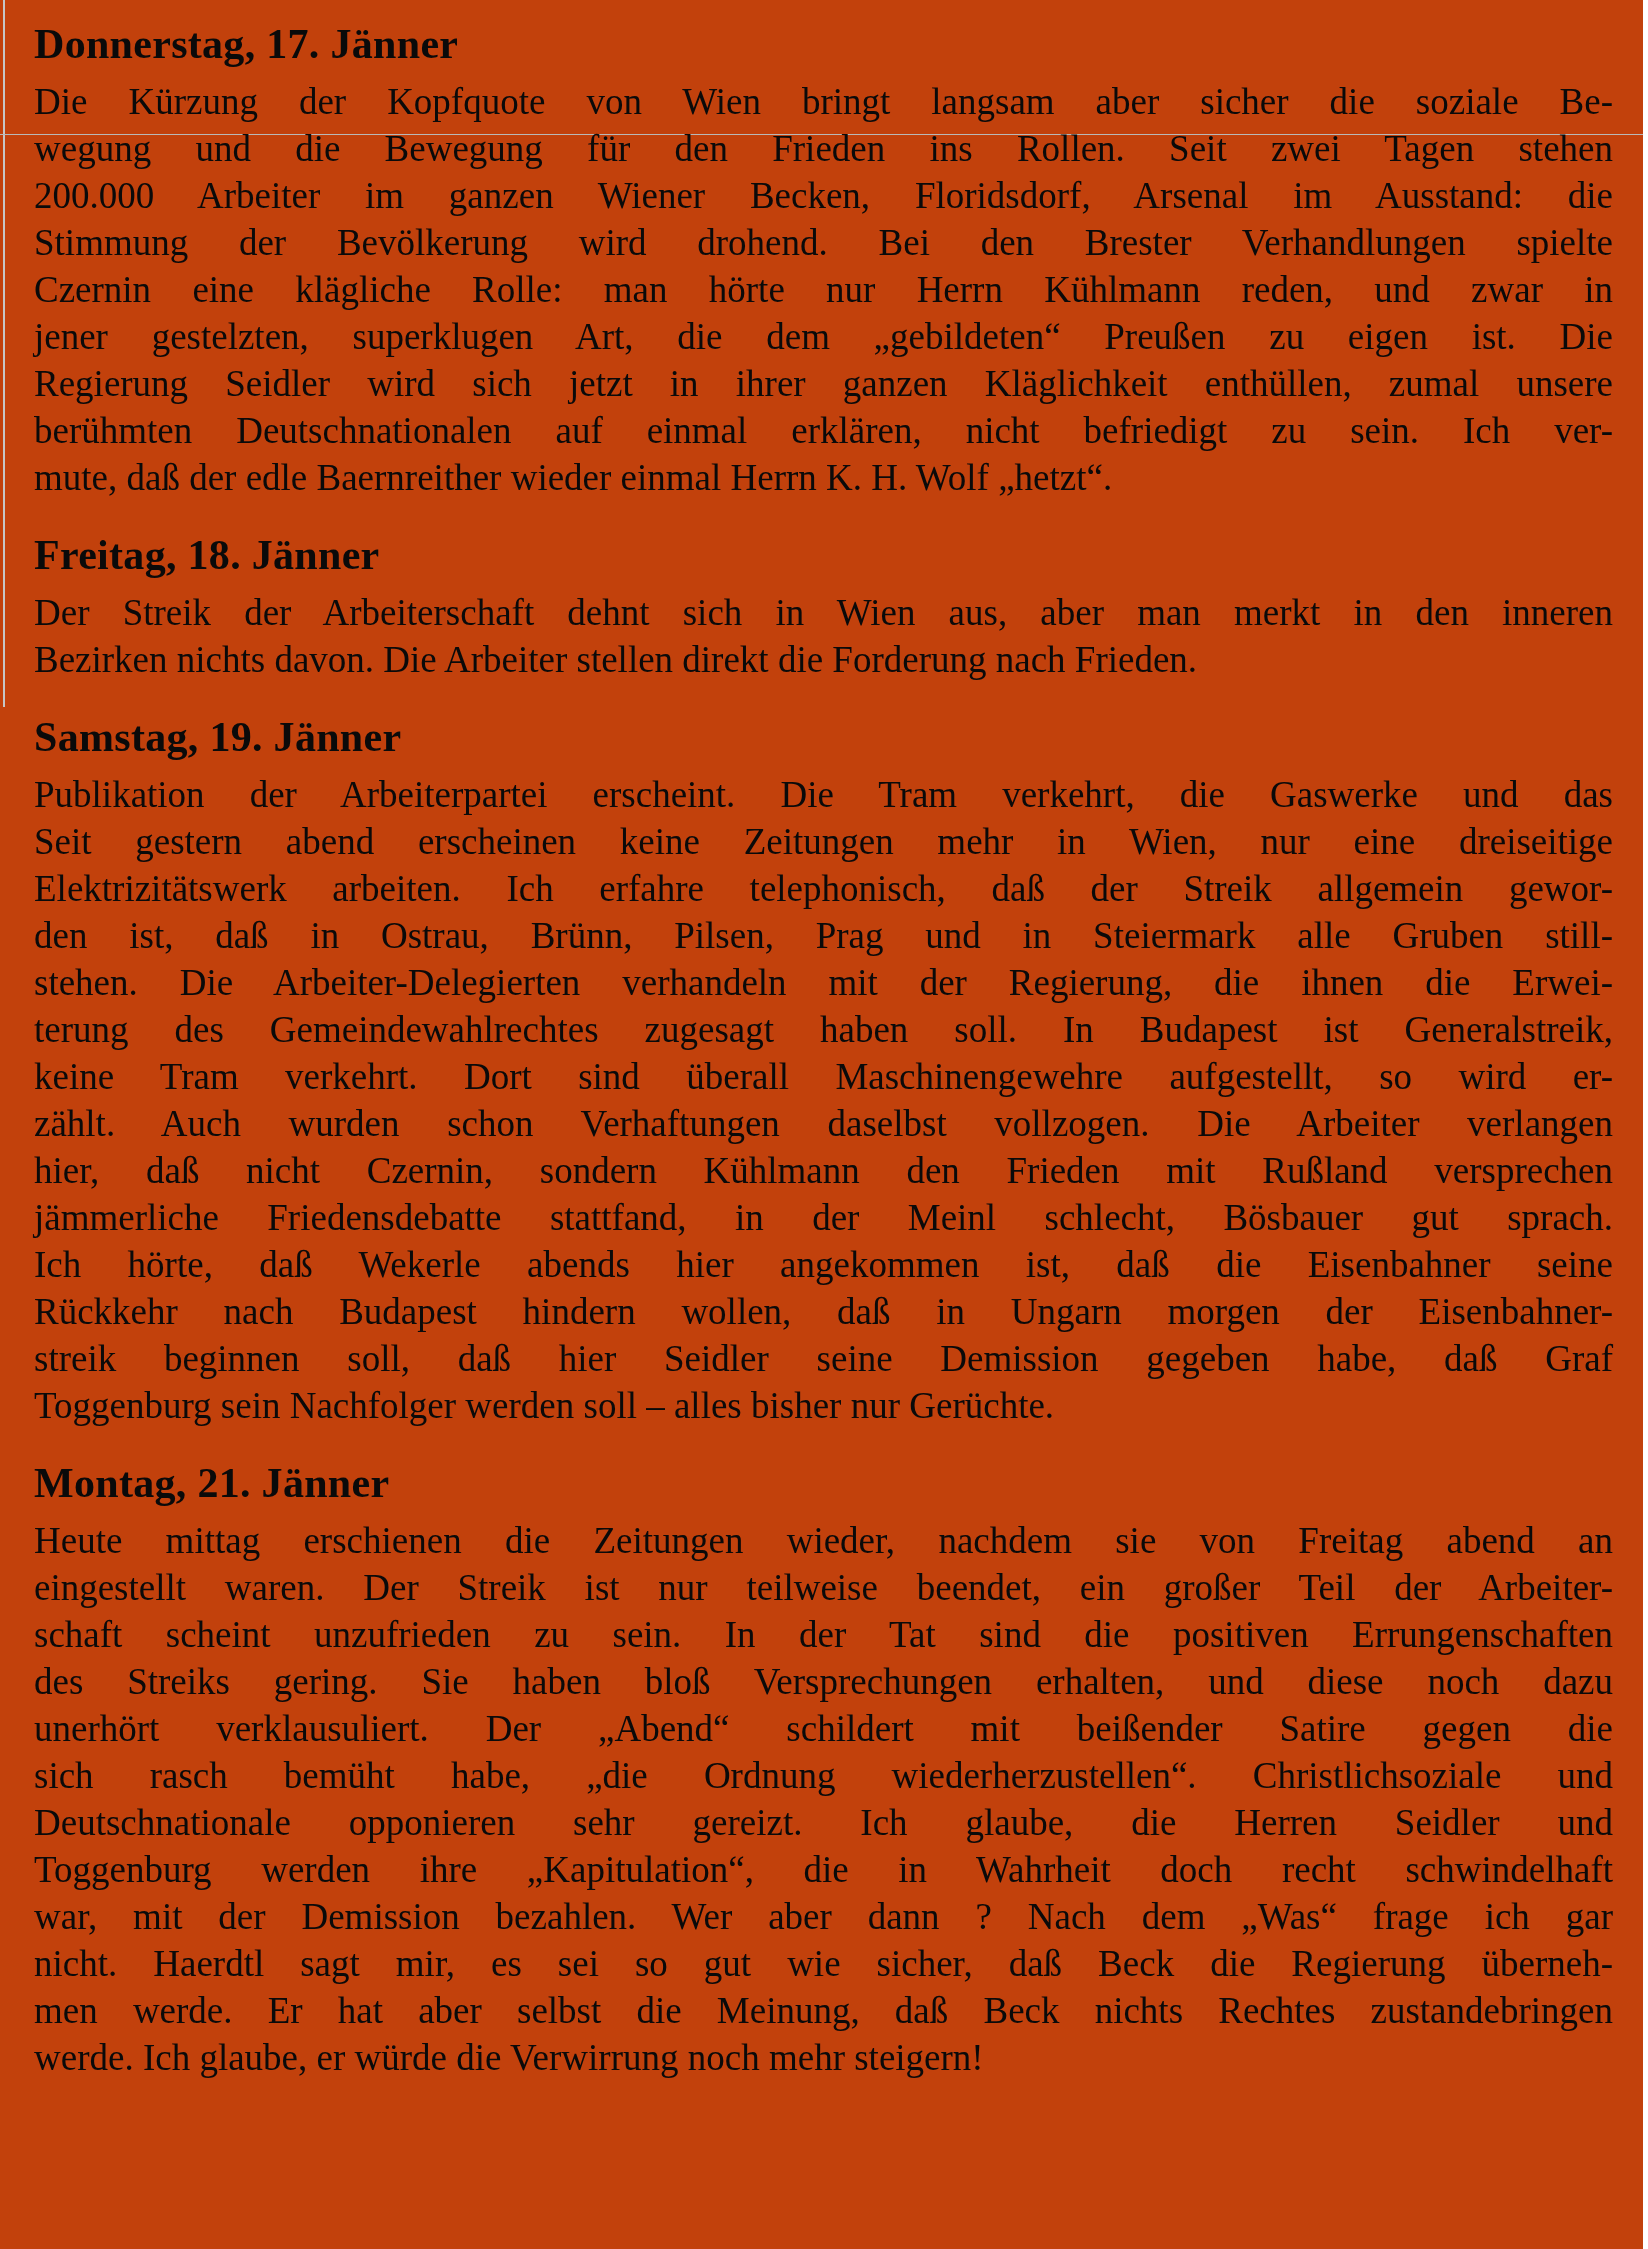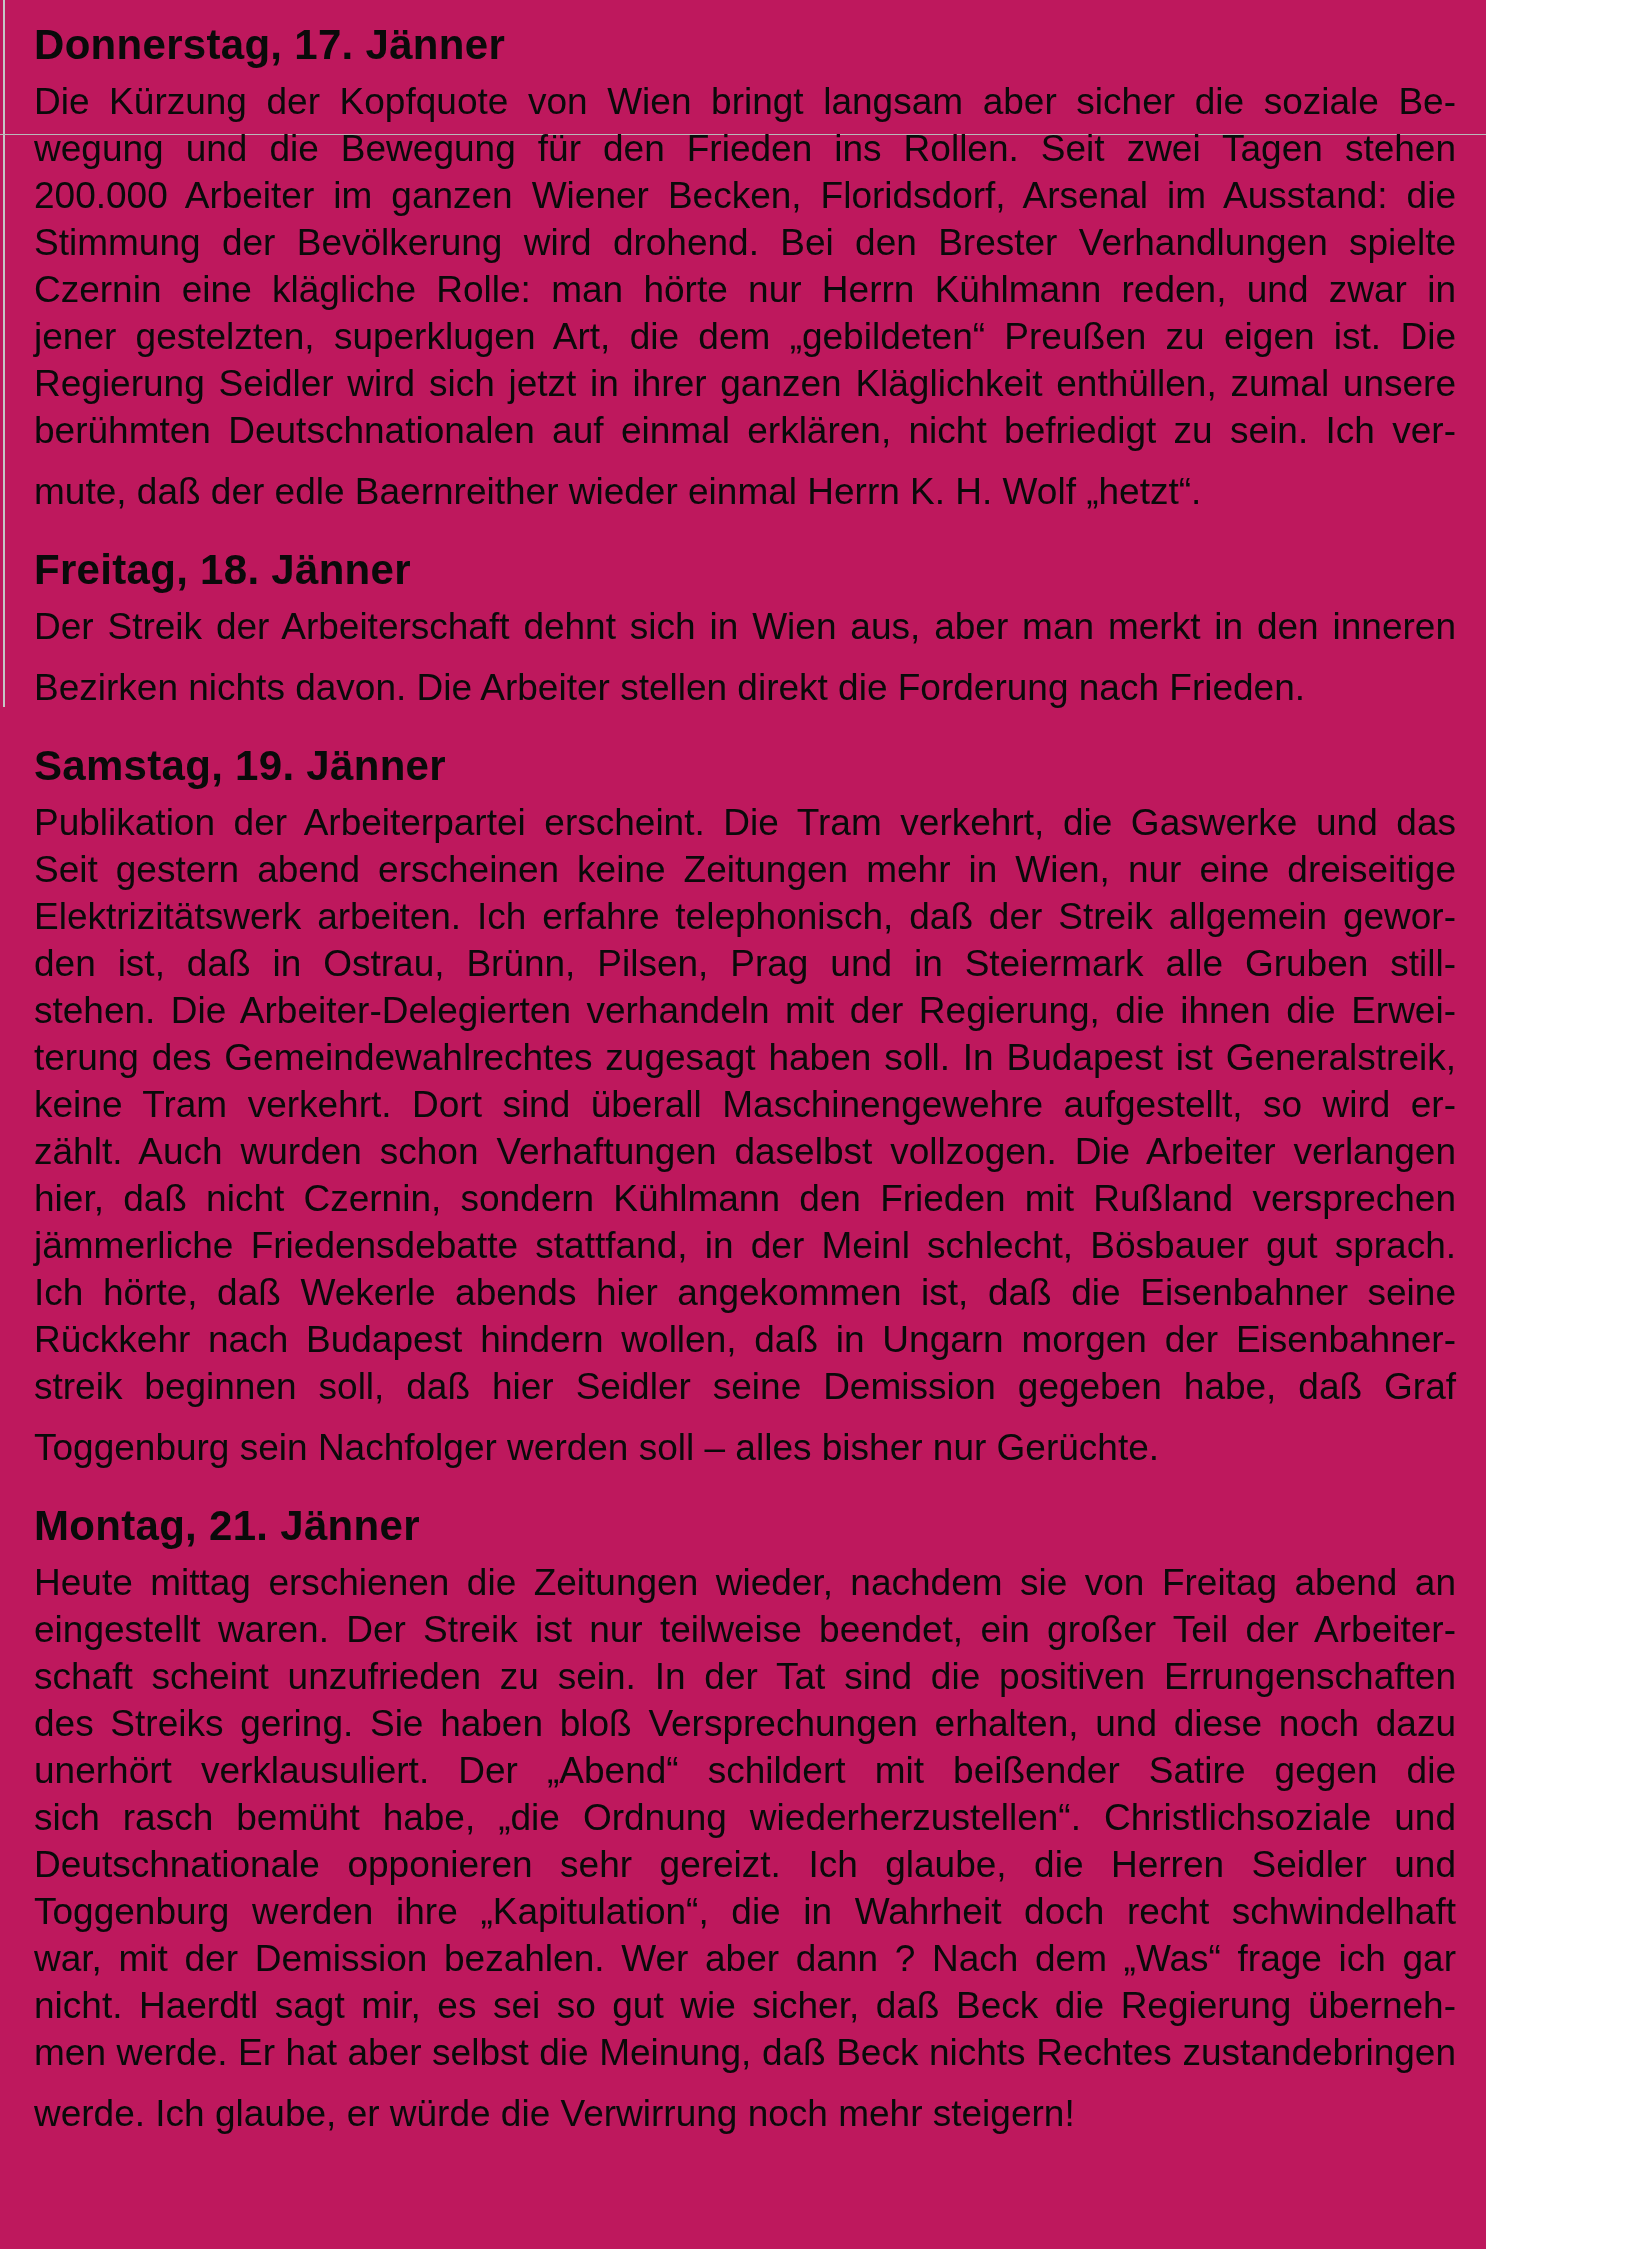--- a/index.html
+++ b/index.html
@@ -2,25 +2,25 @@
 <html lang="de" style="font-size:8.5px"><head>
 <meta charset="utf-8">
 <style>
   html, body {
     margin: 0;
     padding: 0;
     background: #ffffff;
   }
   .page {
     position: relative;
-    width: 1486px;
+    width: 1643px;
     height: 2250px;
-    background: #be185d;
+    background: #c2410c;
     overflow: hidden;
-    font-family: Liberation Sans, sans-serif;
+    font-family: Liberation Serif, serif;
     color: #0a0a0a;
   }
   .text-block {
     position: absolute;
     left: 34px;
     right: 30px;
     top: 18px;
     z-index: 1;
   }
   section { margin: 0; padding: 0; }
@@ -34,21 +34,20 @@
     white-space: nowrap;
   }
   .line {
     font-size: 37px;
     line-height: 47px;
     text-align: justify;
     text-align-last: justify;
   }
   .line.para-end {
     text-align-last: left;
-    margin-top: 14px;
   }
   
   .artifact { position: absolute; z-index: 0; }
   .h-line {
     left: 0;
     top: 134px;
     width: 1649px;
     height: 1.1px;
     background: #b9b9b9;
   }

